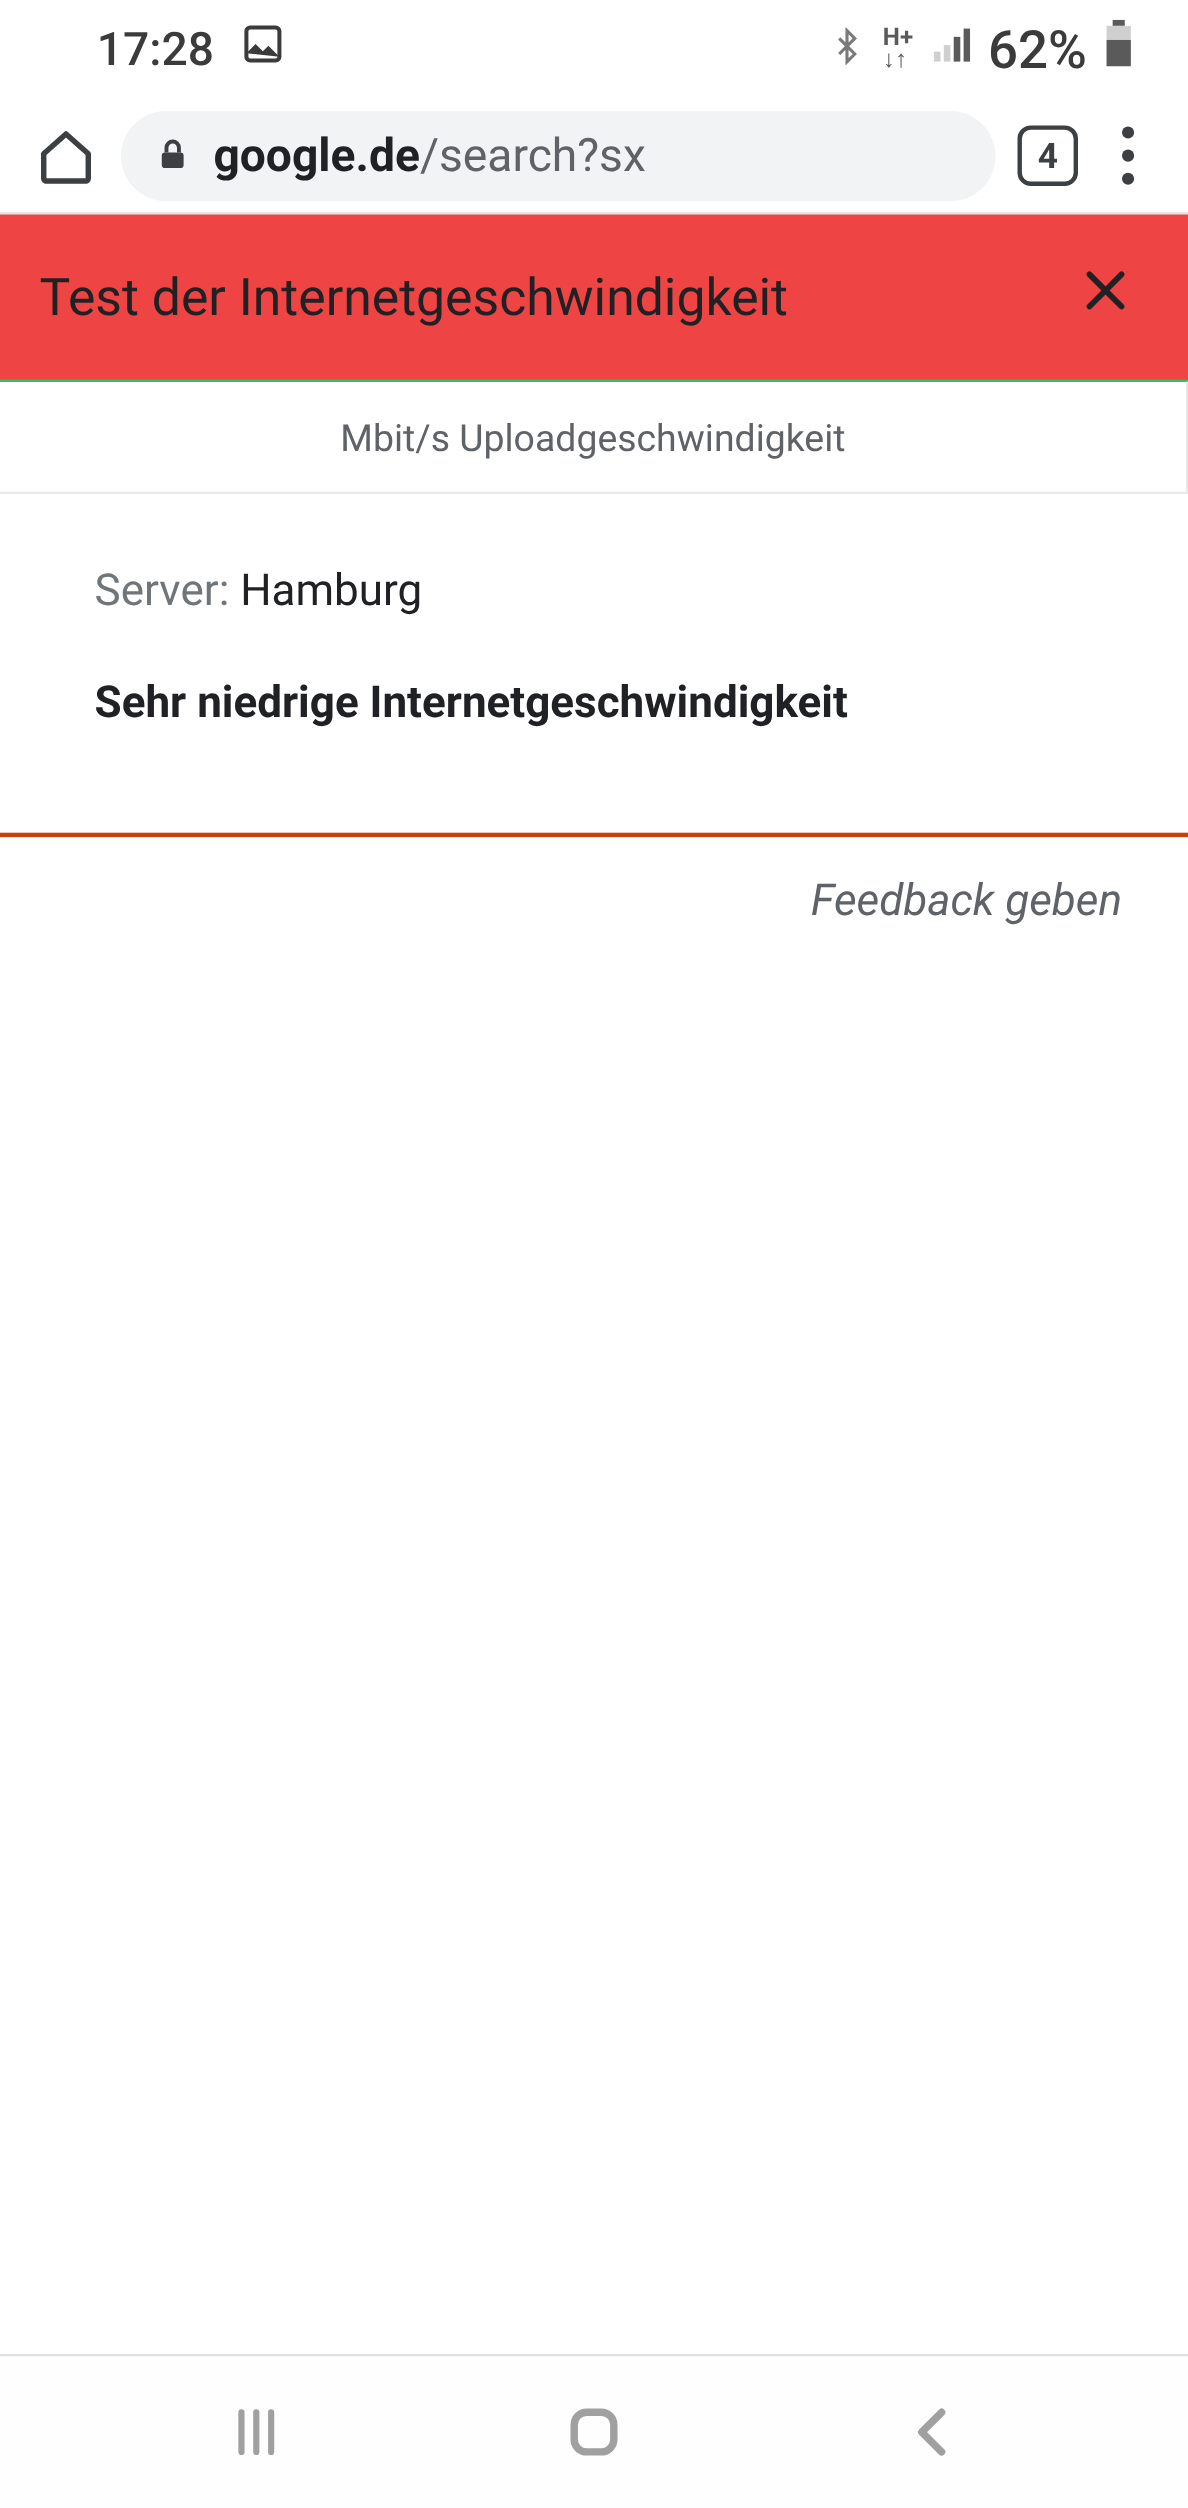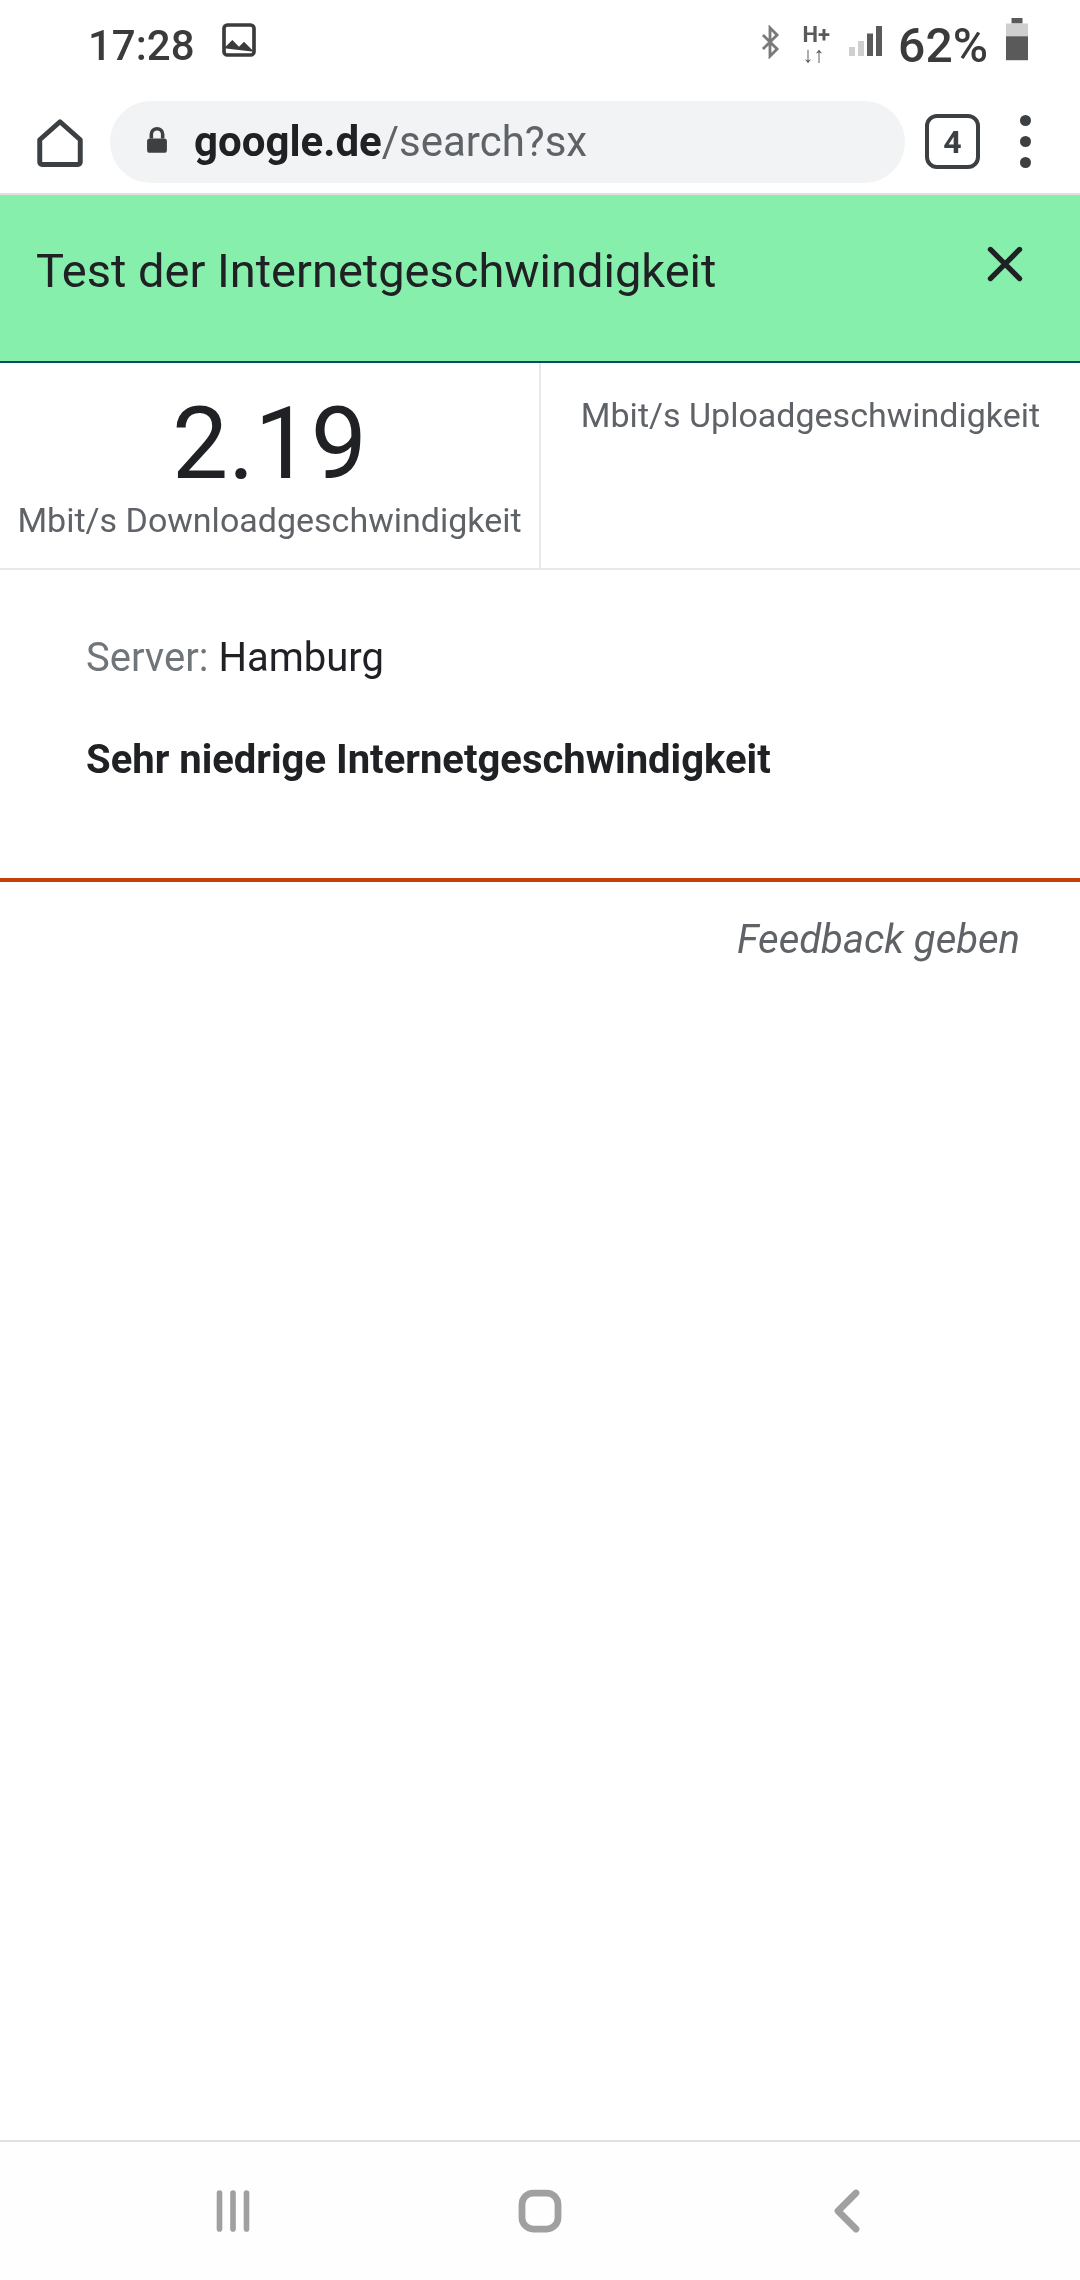--- a/index.html
+++ b/index.html
@@ -107,26 +107,26 @@
     }
     .more-dots span {
       width: 11px;
       height: 11px;
       background: #3c4043;
       border-radius: 50%;
     }
 
     
     .card-header {
-      background: #86efac;
-      padding: 32px 40px 48px 36px;
+      background: #ef4444;
+      padding: 32px 40px 32px 36px;
       display: flex;
       align-items: center;
       justify-content: space-between;
-      border-bottom: 2px solid #0c4a6e;
+      border-bottom: 2px solid #22c55e;
     }
     .card-title {
       font-size: 47px;
       color: #202124;
       font-weight: 400;
     }
     .close-x {
       font-size: 56px;
       font-weight: 400;
       color: #202124;
@@ -311,24 +311,20 @@
   <div class="card-title">Test der Internetgeschwindigkeit</div>
   <div class="close-x">
     <svg width="50" height="50" viewBox="0 0 24 24" fill="none" stroke="#202124" stroke-width="2.5" stroke-linecap="round">
       <path d="M5 5l14 14M19 5L5 19"></path>
     </svg>
   </div>
 </div>
 
 <div class="speed-row">
   <div class="speed-cell">
-    <div class="speed-value">2.19</div>
-    <div class="speed-label">Mbit/s Downloadgeschwindigkeit</div>
-  </div>
-  <div class="speed-cell">
     <div class="speed-label">Mbit/s Uploadgeschwindigkeit</div>
   </div>
 </div>
 
 <div class="info-section">
   <div class="info-line">
     <span>Server: </span><span class="info-val">Hamburg</span>
   </div>
   <div class="assess-title">Sehr niedrige Internetgeschwindigkeit</div>
   <div class="action-row">

